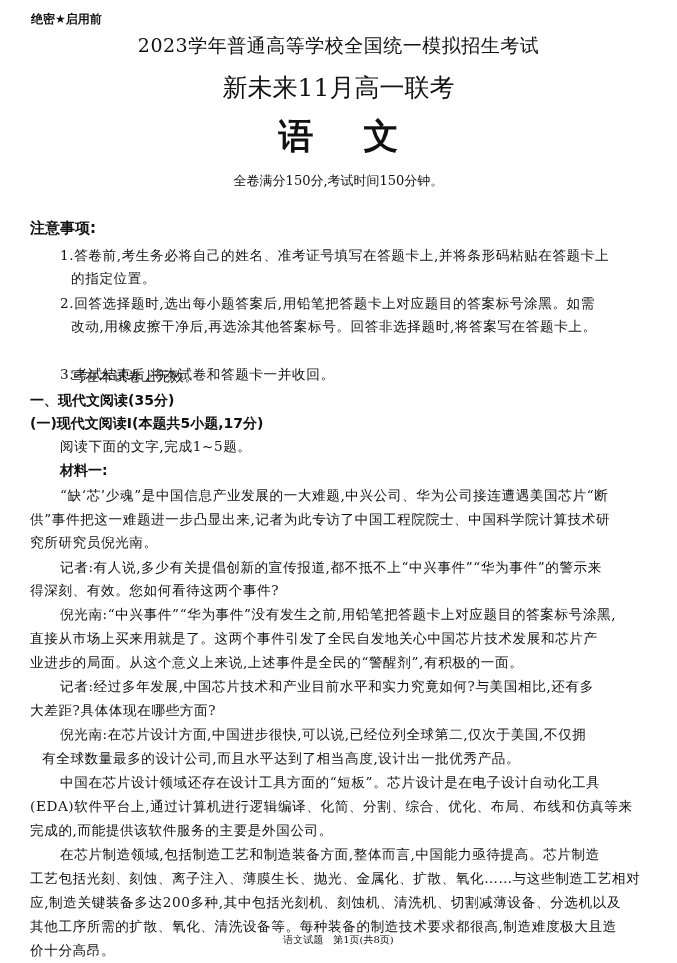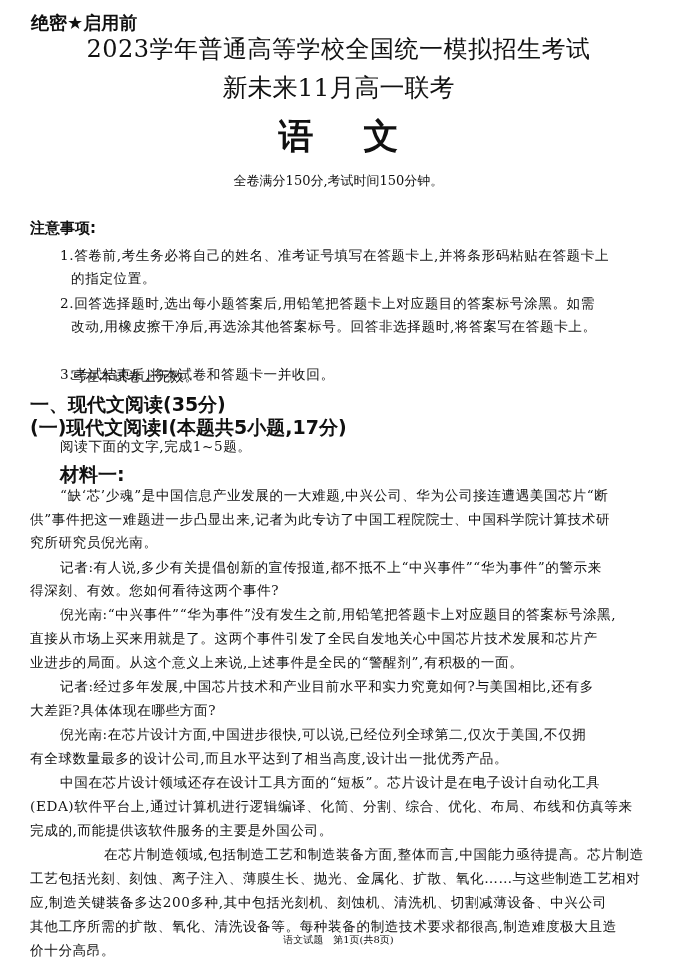--- a/index.html
+++ b/index.html
@@ -2,30 +2,30 @@
 <html><head>
 <meta charset="utf-8">
 <style>
   html, body { margin: 0; padding: 0; background: #ffffff; }
   body {
     width: 677px; height: 963px; position: relative; overflow: hidden;
     font-family: "DejaVu Serif", "Liberation Serif", serif;
     color: #111;
   }
   .abs { position: absolute; white-space: nowrap; }
-  .secret { left: 31px; top: 11px; font-family: "DejaVu Sans", sans-serif; font-weight: bold; font-size: 18px; }
-  .title1 { left: 0; width: 677px; text-align: center; top: 33px; font-size: 24px; letter-spacing: 0.5px; }
+  .secret { left: 31px; top: 11px; font-family: "DejaVu Sans", sans-serif; font-weight: bold; font-size: 12px; }
+  .title1 { left: 0; width: 677px; text-align: center; top: 33px; font-size: 19px; letter-spacing: 0.5px; }
   .title2 { left: 0; width: 677px; text-align: center; top: 71px; font-size: 25px; }
   .subject { left: 0; width: 677px; text-align: center; top: 113px; font-size: 35px; font-weight: bold; font-family: "DejaVu Sans", sans-serif; }
   .subject span { display: inline-block; }
   .subject .gap { width: 50px; }
   .score { left: 0; width: 677px; text-align: center; top: 172px; font-size: 13px; }
   .notice-h { left: 30px; top: 219px; font-size: 15px; font-weight: bold; font-family: "DejaVu Sans", sans-serif; }
   .line { font-size: 13.6px; letter-spacing: 0.6px; }
-  .sec-h { font-family: "DejaVu Sans", sans-serif; font-weight: bold; font-size: 19px; }
+  .sec-h { font-family: "DejaVu Sans", sans-serif; font-weight: bold; font-size: 14px; }
   .footer { left: 0; width: 677px; text-align: center; top: 933px; font-size: 10px; }
 </style>
 </head>
 <body>
 
 <div class="abs secret">绝密★启用前</div>
 <div class="abs title1">2023学年普通高等学校全国统一模拟招生考试</div>
 <div class="abs title2">新未来11月高一联考</div>
 <div class="abs subject">
   <span>语</span><span class="gap"></span><span>文</span>
@@ -49,23 +49,23 @@
 <div class="abs line" style="left:30px; top:511px;">供”事件把这一难题进一步凸显出来,记者为此专访了中国工程院院士、中国科学院计算技术研</div>
 <div class="abs line" style="left:30px; top:534px;">究所研究员倪光南。</div>
 <div class="abs line" style="left:60px; top:559px;">记者:有人说,多少有关提倡创新的宣传报道,都不抵不上“中兴事件”“华为事件”的警示来</div>
 <div class="abs line" style="left:30px; top:582px;">得深刻、有效。您如何看待这两个事件?</div>
 <div class="abs line" style="left:60px; top:606px;">倪光南:“中兴事件”“华为事件”没有发生之前,用铅笔把答题卡上对应题目的答案标号涂黑,</div>
 <div class="abs line" style="left:30px; top:630px;">直接从市场上买来用就是了。这两个事件引发了全民自发地关心中国芯片技术发展和芯片产</div>
 <div class="abs line" style="left:30px; top:654px;">业进步的局面。从这个意义上来说,上述事件是全民的“警醒剂”,有积极的一面。</div>
 <div class="abs line" style="left:60px; top:678px;">记者:经过多年发展,中国芯片技术和产业目前水平和实力究竟如何?与美国相比,还有多</div>
 <div class="abs line" style="left:30px; top:702px;">大差距?具体体现在哪些方面?</div>
 <div class="abs line" style="left:60px; top:726px;">倪光南:在芯片设计方面,中国进步很快,可以说,已经位列全球第二,仅次于美国,不仅拥</div>
-<div class="abs line" style="left:30px; top:750px;">有全球数量最多的设计公司,而且水平达到了相当高度,设计出一批优秀产品。</div>
+<div class="abs line" style="left:42px; top:750px;">有全球数量最多的设计公司,而且水平达到了相当高度,设计出一批优秀产品。</div>
 <div class="abs line" style="left:60px; top:774px;">中国在芯片设计领域还存在设计工具方面的“短板”。芯片设计是在电子设计自动化工具</div>
 <div class="abs line" style="left:30px; top:798px;">(EDA)软件平台上,通过计算机进行逻辑编译、化简、分割、综合、优化、布局、布线和仿真等来</div>
 <div class="abs line" style="left:30px; top:822px;">完成的,而能提供该软件服务的主要是外国公司。</div>
-<div class="abs line" style="left:60px; top:846px;margin-left:44px;">在芯片制造领域,包括制造工艺和制造装备方面,整体而言,中国能力亟待提高。芯片制造</div>
+<div class="abs line" style="left:60px; top:846px;">在芯片制造领域,包括制造工艺和制造装备方面,整体而言,中国能力亟待提高。芯片制造</div>
 <div class="abs line" style="left:30px; top:870px;">工艺包括光刻、刻蚀、离子注入、薄膜生长、抛光、金属化、扩散、氧化……与这些制造工艺相对</div>
-<div class="abs line" style="left:30px; top:894px;">应,制造关键装备多达200多种,其中包括光刻机、刻蚀机、清洗机、切割减薄设备、中兴公司</div>
+<div class="abs line" style="left:30px; top:894px;">应,制造关键装备多达200多种,其中包括光刻机、刻蚀机、清洗机、切割减薄设备、分选机以及</div>
 <div class="abs line" style="left:30px; top:918px;">其他工序所需的扩散、氧化、清洗设备等。每种装备的制造技术要求都很高,制造难度极大且造</div>
 <div class="abs line" style="left:30px; top:942px;text-align:center;">价十分高昂。</div>
 
 <div class="abs footer">语文试题　第1页(共8页)</div>
 
 </body></html>

